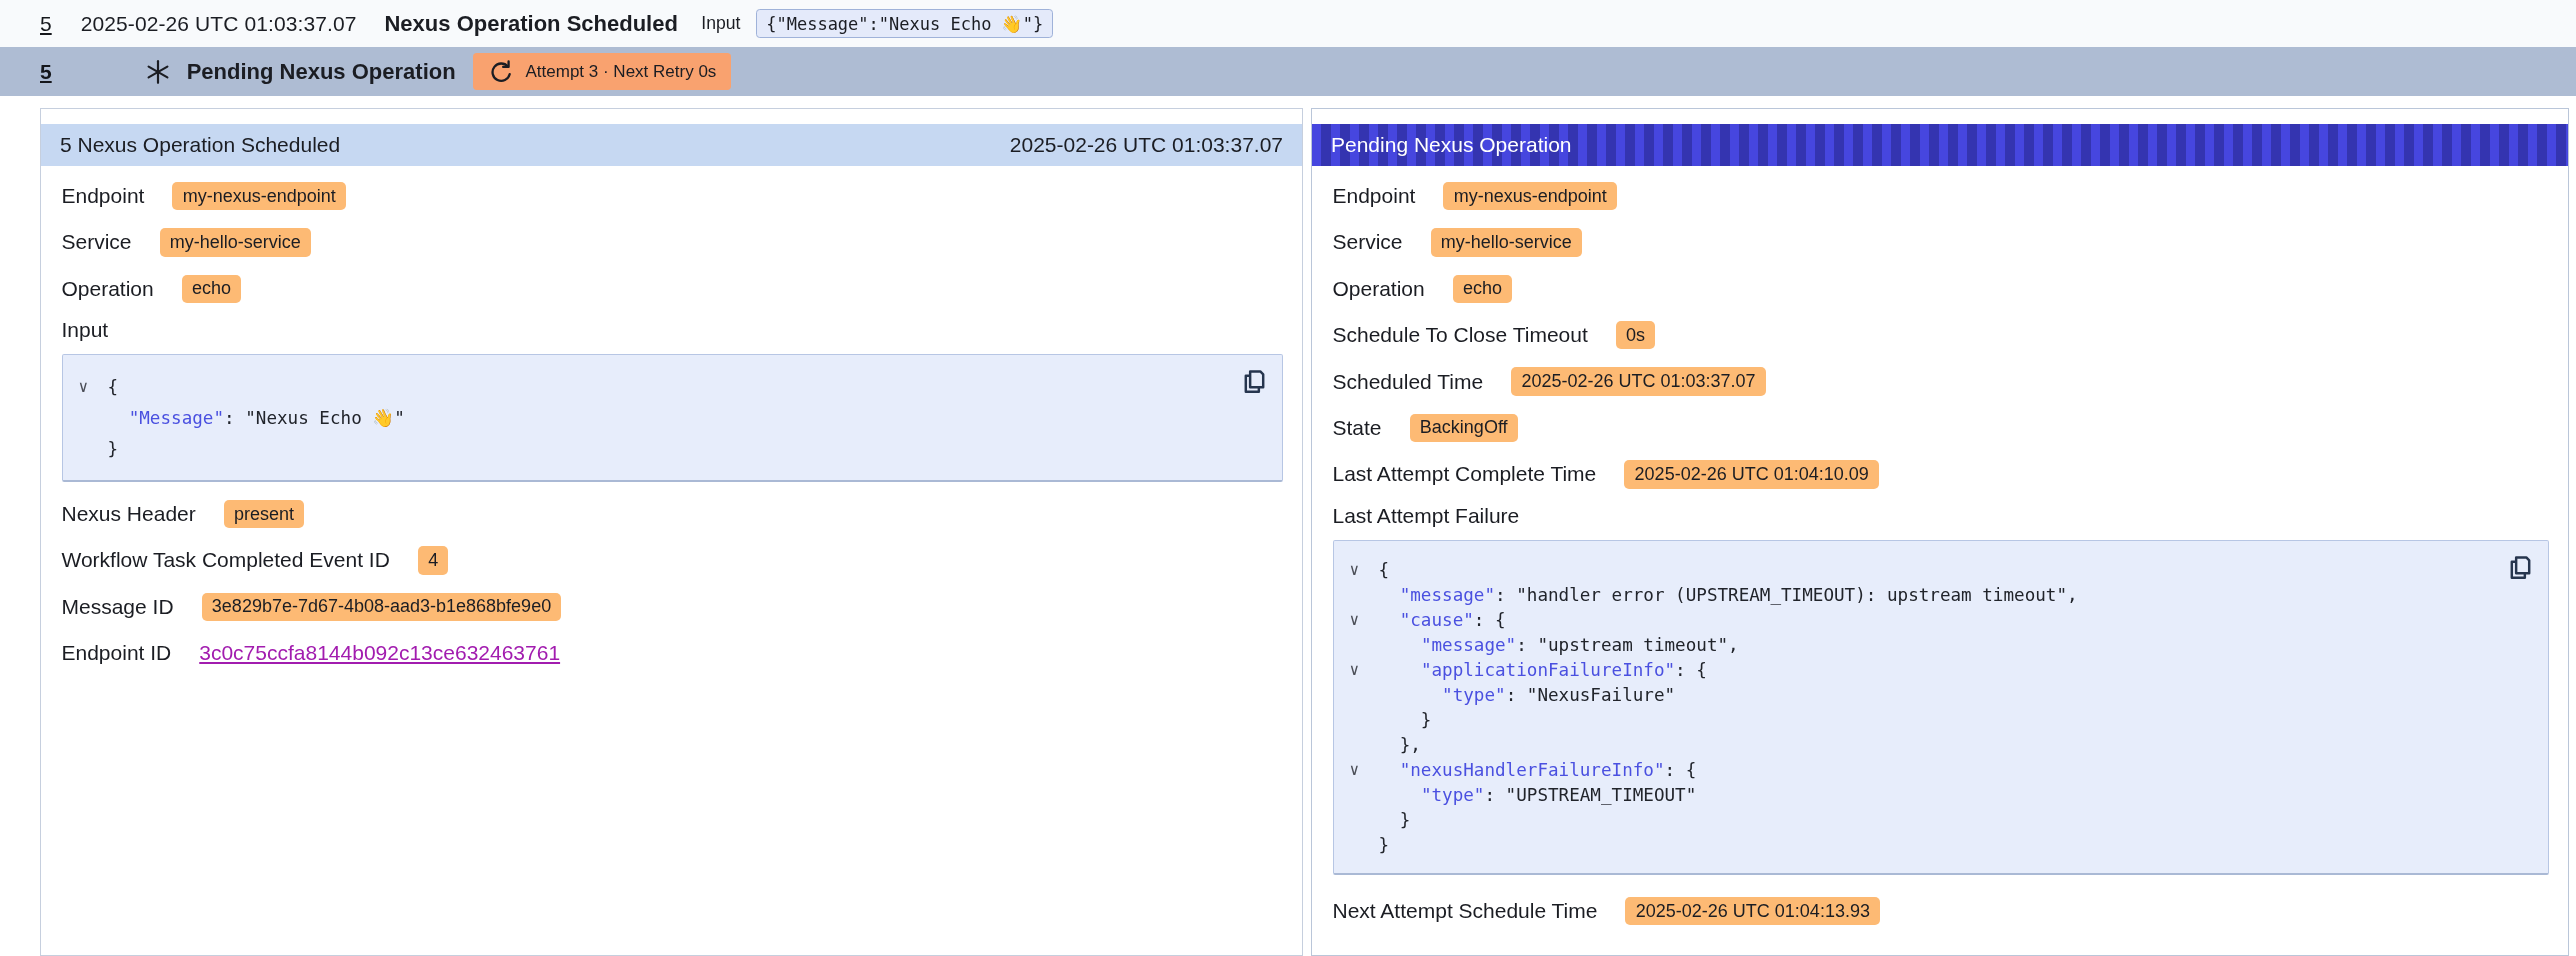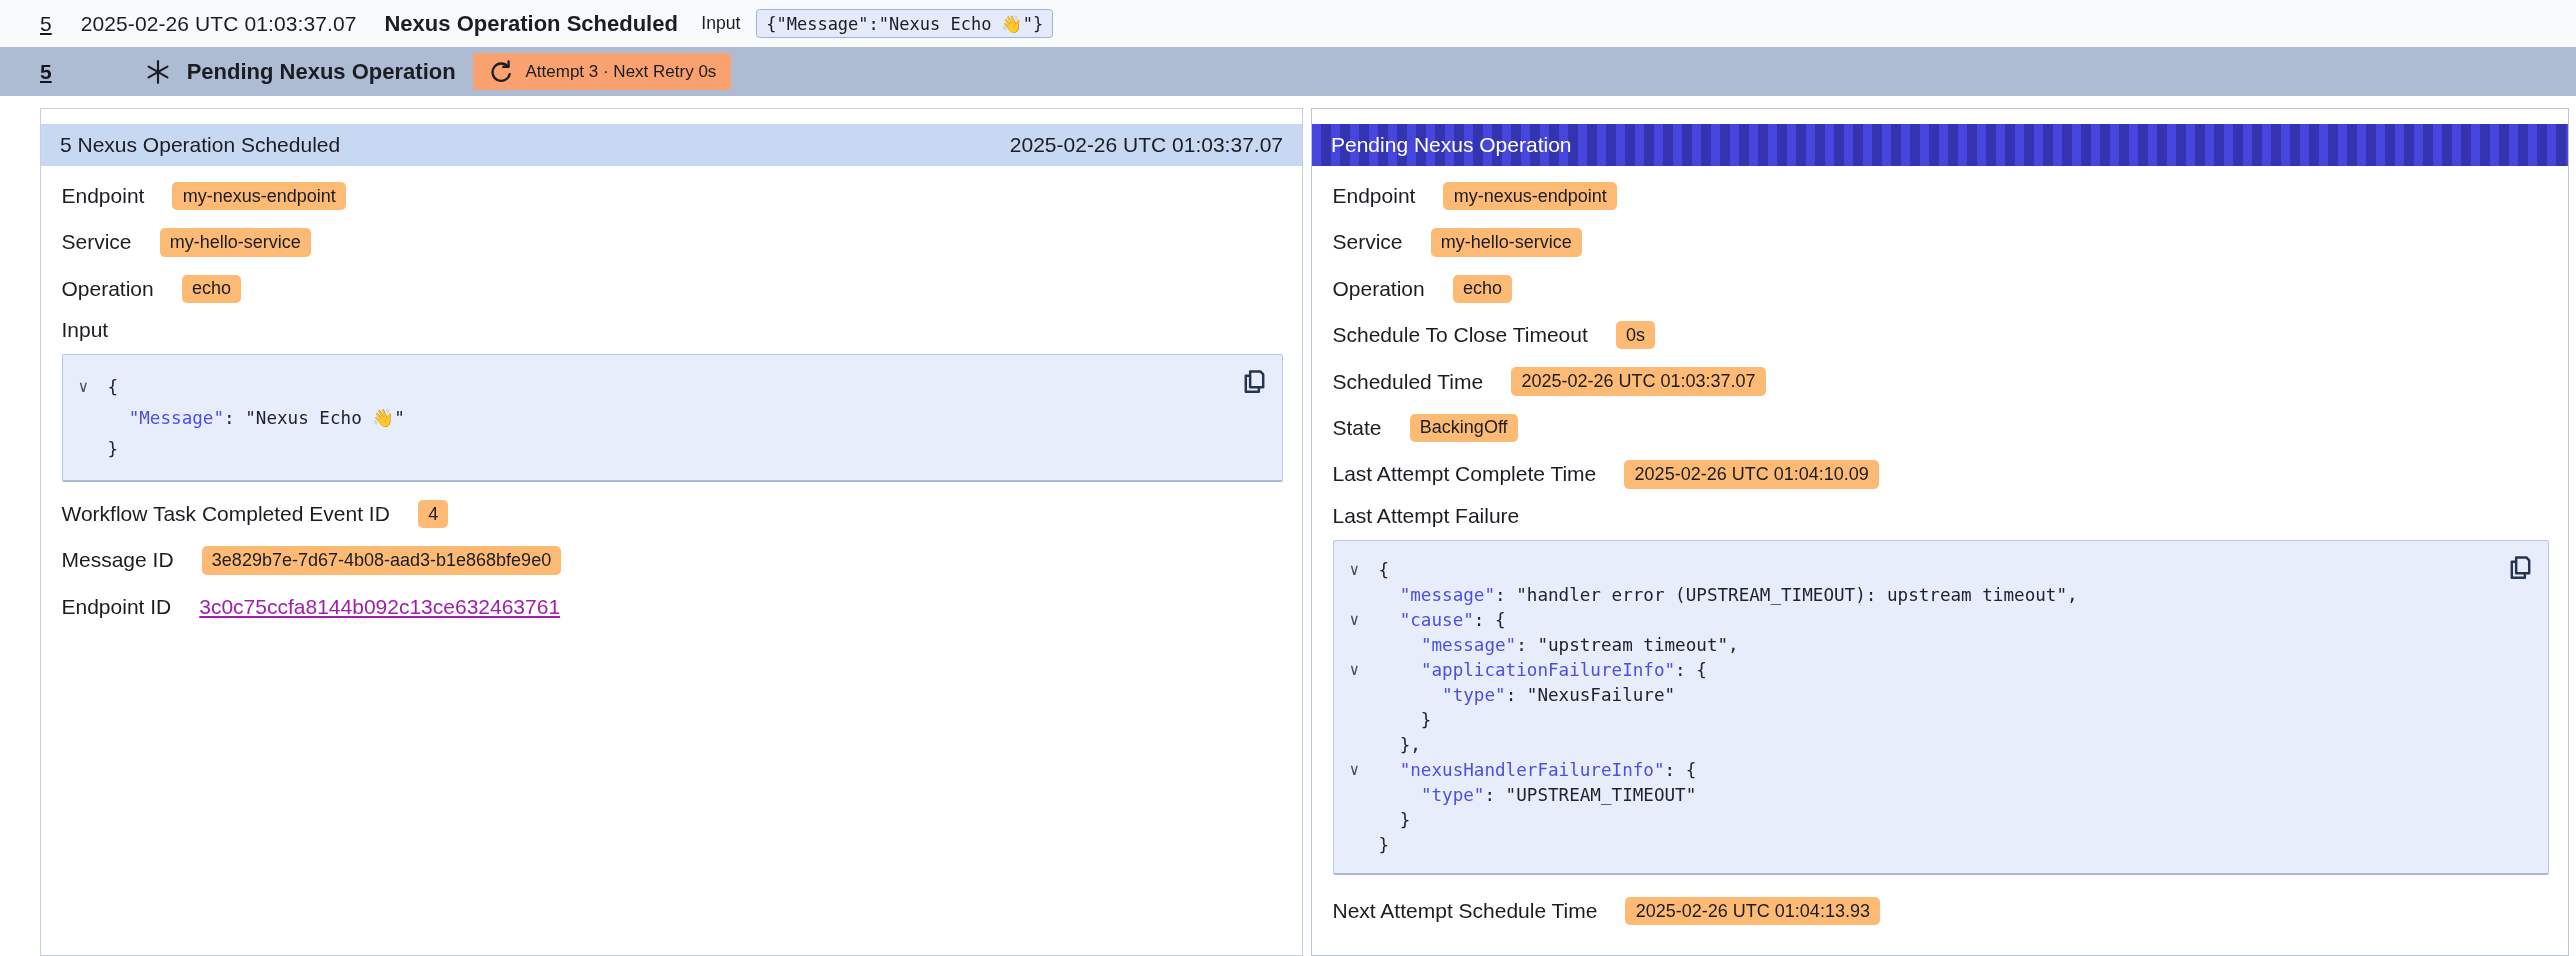--- a/index.html
+++ b/index.html
@@ -142,20 +142,24 @@
           </div>
           <button class="copy-btn">
             <svg width="29" height="32" viewBox="0 0 40 44" fill="none" stroke="#26354e" stroke-width="3.4" stroke-linejoin="round">
               <path d="M13 12 L8 12 L8 34 L26 34 L26 29"></path>
               <path d="M14 6 L28 6 L32 10 L32 28 L14 28 Z"></path>
             </svg>
           </button>
         </div>
       <div>
           <div class="field-row">
+            <span class="field-label">Nexus Header</span>
+            <span class="badge">present</span>
+          </div>
+          <div class="field-row">
             <span class="field-label">Workflow Task Completed Event ID</span>
             <span class="badge">4</span>
           </div>
           <div class="field-row">
             <span class="field-label">Message ID</span>
             <span class="badge">3e829b7e-7d67-4b08-aad3-b1e868bfe9e0</span>
           </div>
           <div class="field-row">
             <span class="field-label">Endpoint ID</span>
             <a class="linkval">3c0c75ccfa8144b092c13ce632463761</a>

